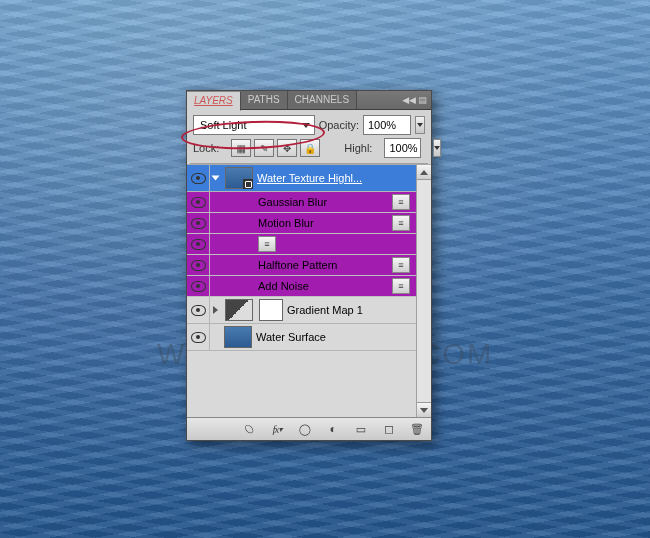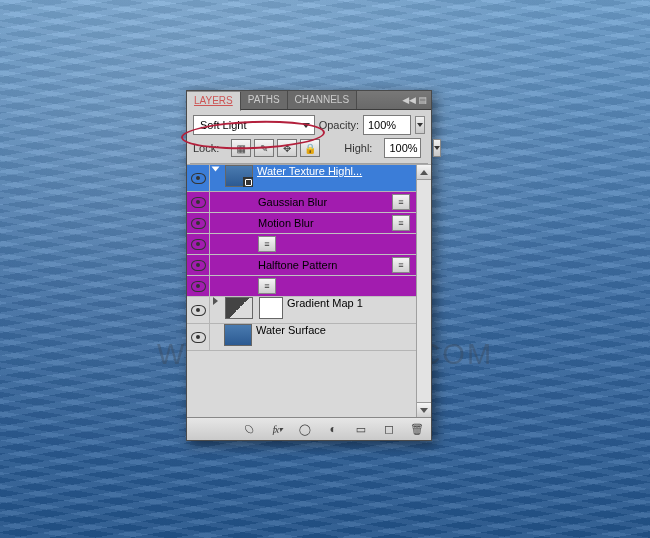--- a/index.html
+++ b/index.html
@@ -50,21 +50,21 @@
   background: #6a6a6a;
   border-right: 1px solid #4b4b4b;
 }
 .tab.active {
   background: #d3d3d3;
   color: #444;
   border-top: 1px solid #8a8a8a;
   border-bottom: 1px solid #d3d3d3;
   margin-bottom: -1px;
 }
-.tab.layers.active { color: #cc5555; text-decoration: underline; }
+.tab.layers.active { color: #cc5555; text-decoration: underline; font-style: italic; }
 .collapse {
   margin-left: auto;
   color: #cfcfcf;
   font-size: 9px;
   padding-right: 2px;
 }
 .row1 {
   display: flex; align-items: center;
   padding: 5px 6px 3px 6px;
   gap: 4px;
@@ -132,21 +132,21 @@
   background: linear-gradient(#f5f5f5,#cfcfcf);
   border-bottom: 1px solid #999;
   display: flex; align-items: center; justify-content: center;
 }
 .sb-btn.bottom { border-top: 1px solid #999; border-bottom: none; }
 .sb-btn::after { content:""; width:0;height:0;border-left:4px solid transparent;border-right:4px solid transparent;}
 .sb-btn.top::after { border-bottom:5px solid #555; }
 .sb-btn.bottom::after { border-top:5px solid #555; }
 .sb-track { flex:1; }
 .layer-row {
-  display: flex; 
+  display: flex; align-items: center;
   height: 26px;
   border-bottom: 1px solid #b5b5b5;
   background: #d9d9d9;
 }
 .layer-row.selected { background: #3b7dd8; color: #fff; }
 .vis-col {
   width: 22px; height: 100%;
   border-right: 1px solid #b5b5b5;
   display: flex; align-items: center; justify-content: center;
 }
@@ -334,20 +334,21 @@
         <span class="layer-name">Halftone Pattern</span>
         <span class="fx-btn">≡</span>
       </div>
       <div class="filter-row">
         <div class="vis-col" style="height:20px">
             <span class="eye"></span>
           </div>
         <span class="indent"></span>
           <span class="indent"></span>
           <span class="indent"></span>
+        <span class="layer-name">Add Noise</span>
         <span class="fx-btn">≡</span>
       </div>
 
       <div class="layer-row">
         <div class="vis-col">
             <span class="eye"></span>
           </div>
         <span class="expand-tri" style="transform:none"></span>
         <span class="thumb adj"></span>
         <span class="thumb mask" style="width:22px"></span>

